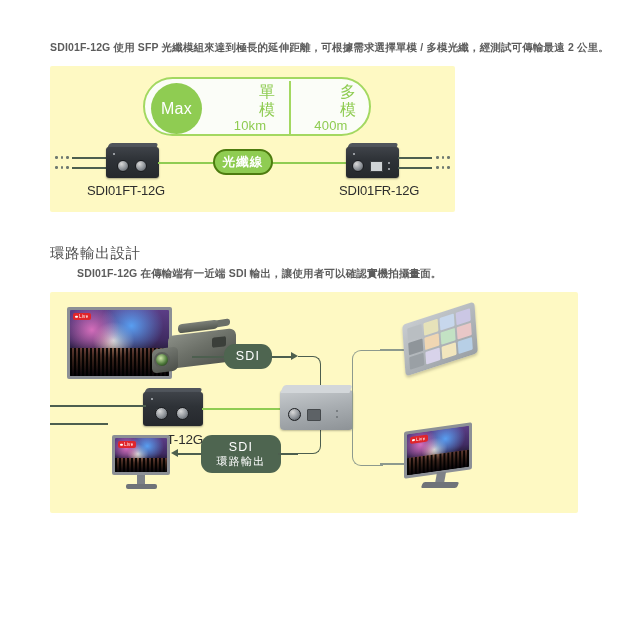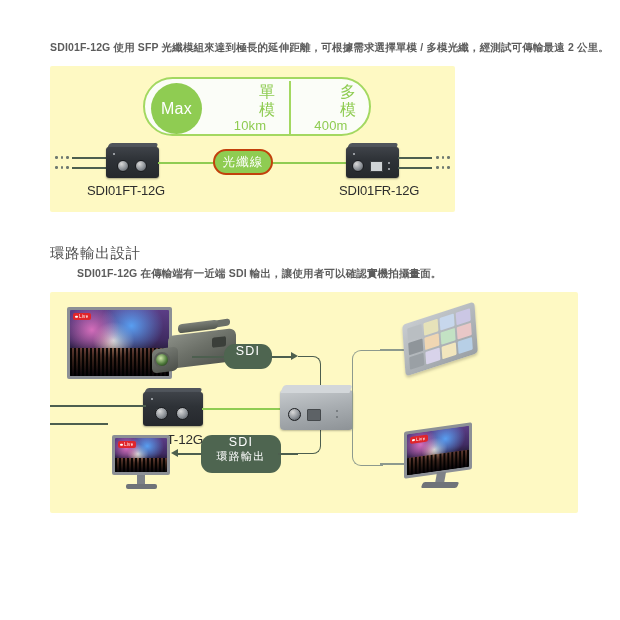--- a/index.html
+++ b/index.html
@@ -171,41 +171,42 @@
   .dots3 i {
     display: block;
     width: 2.5px; height: 2.5px;
     background: #6f7a70;
     border-radius: 50%;
   }
 
   .pill-green {
     position: absolute;
     background: #8fcc52;
-    border: 2px solid #c2410c;
+    border: 2px solid #4d7c0f;
     border-radius: 13px;
     color: #ffffff;
     font-size: 12.5px;
     letter-spacing: 1.2px;
     display: flex;
     align-items: center;
     justify-content: center;
     box-sizing: border-box;
+    font-weight: bold;
   }
 
   
   .pill-dark {
     position: absolute;
     background: #4e6550;
     border-radius: 11px;
     color: #ffffff;
     display: flex;
     flex-direction: column;
     align-items: center;
-    justify-content: flex-start;
+    justify-content: center;
     line-height: 1.18;
     letter-spacing: 1.2px;
     box-sizing: border-box;
   }
   .pill-dark .l1 { font-size: 12.5px; }
   .pill-dark .l2 { font-size: 11px; }
 
   .conn {
     position: absolute;
     border: 1.6px solid #4d5f4f;

